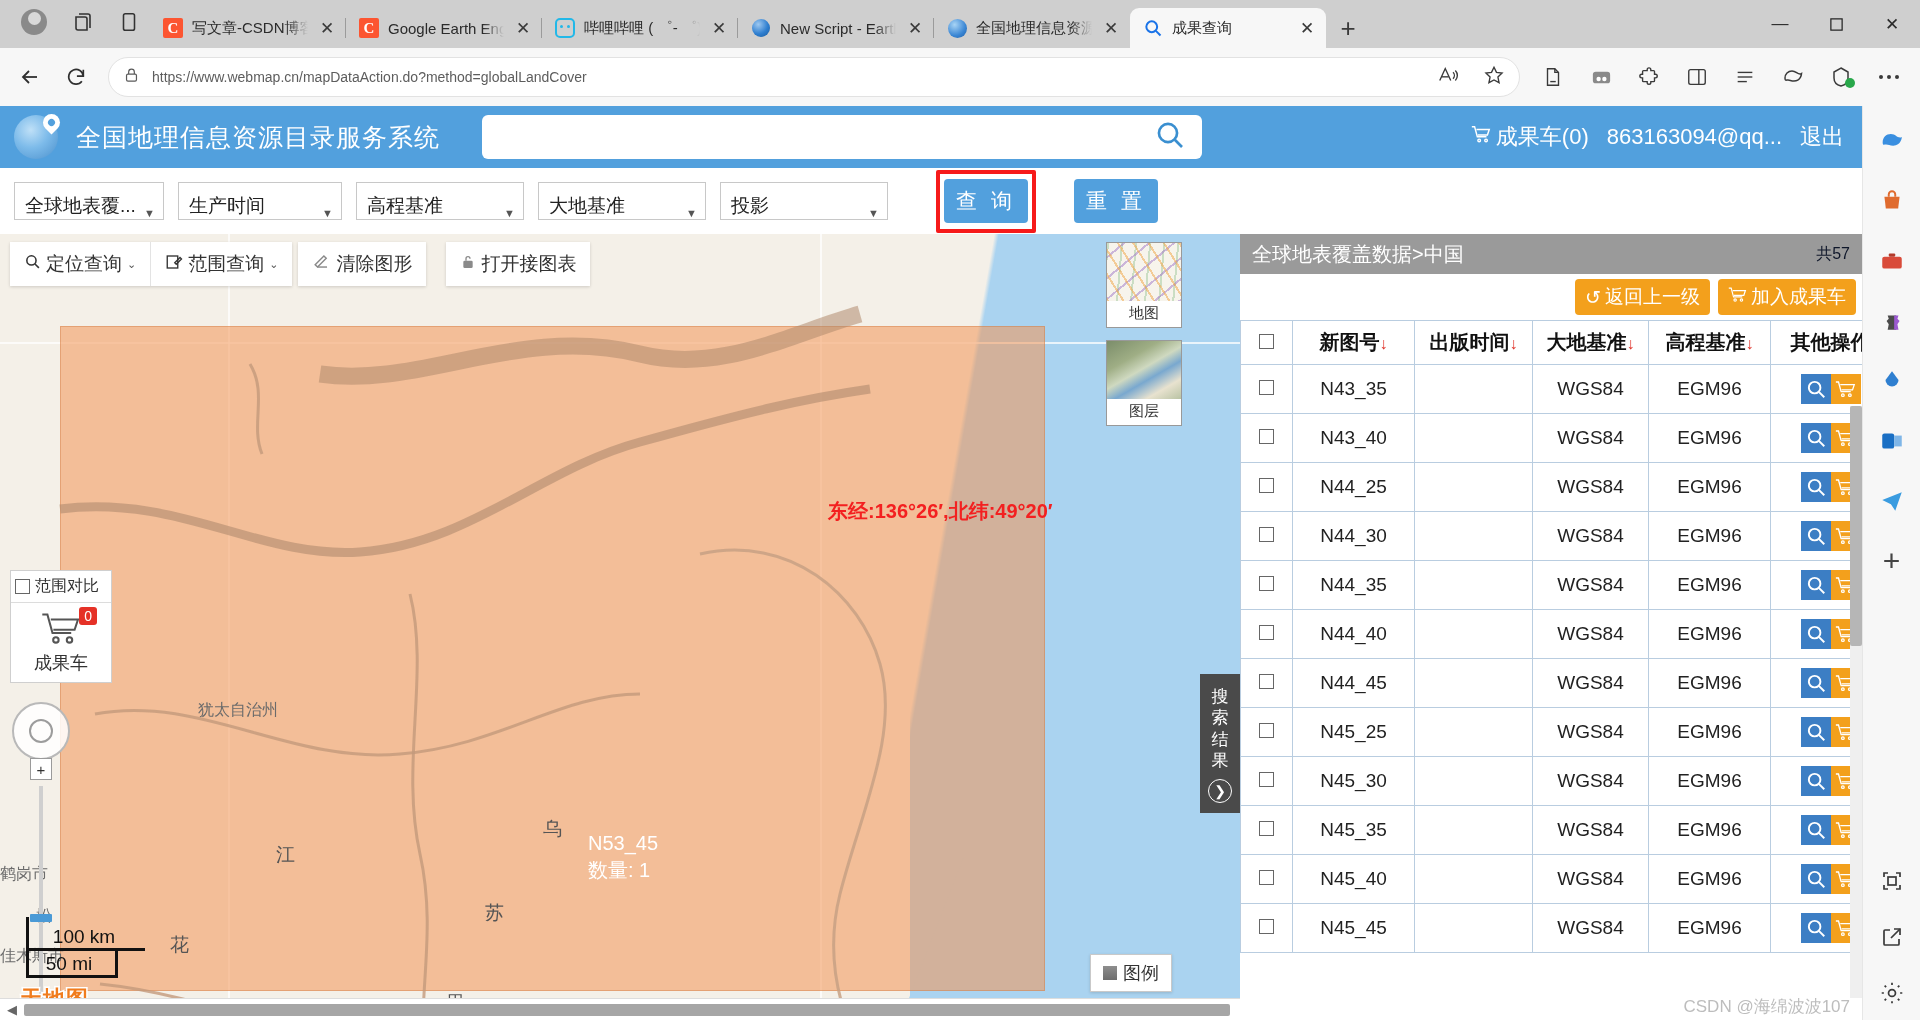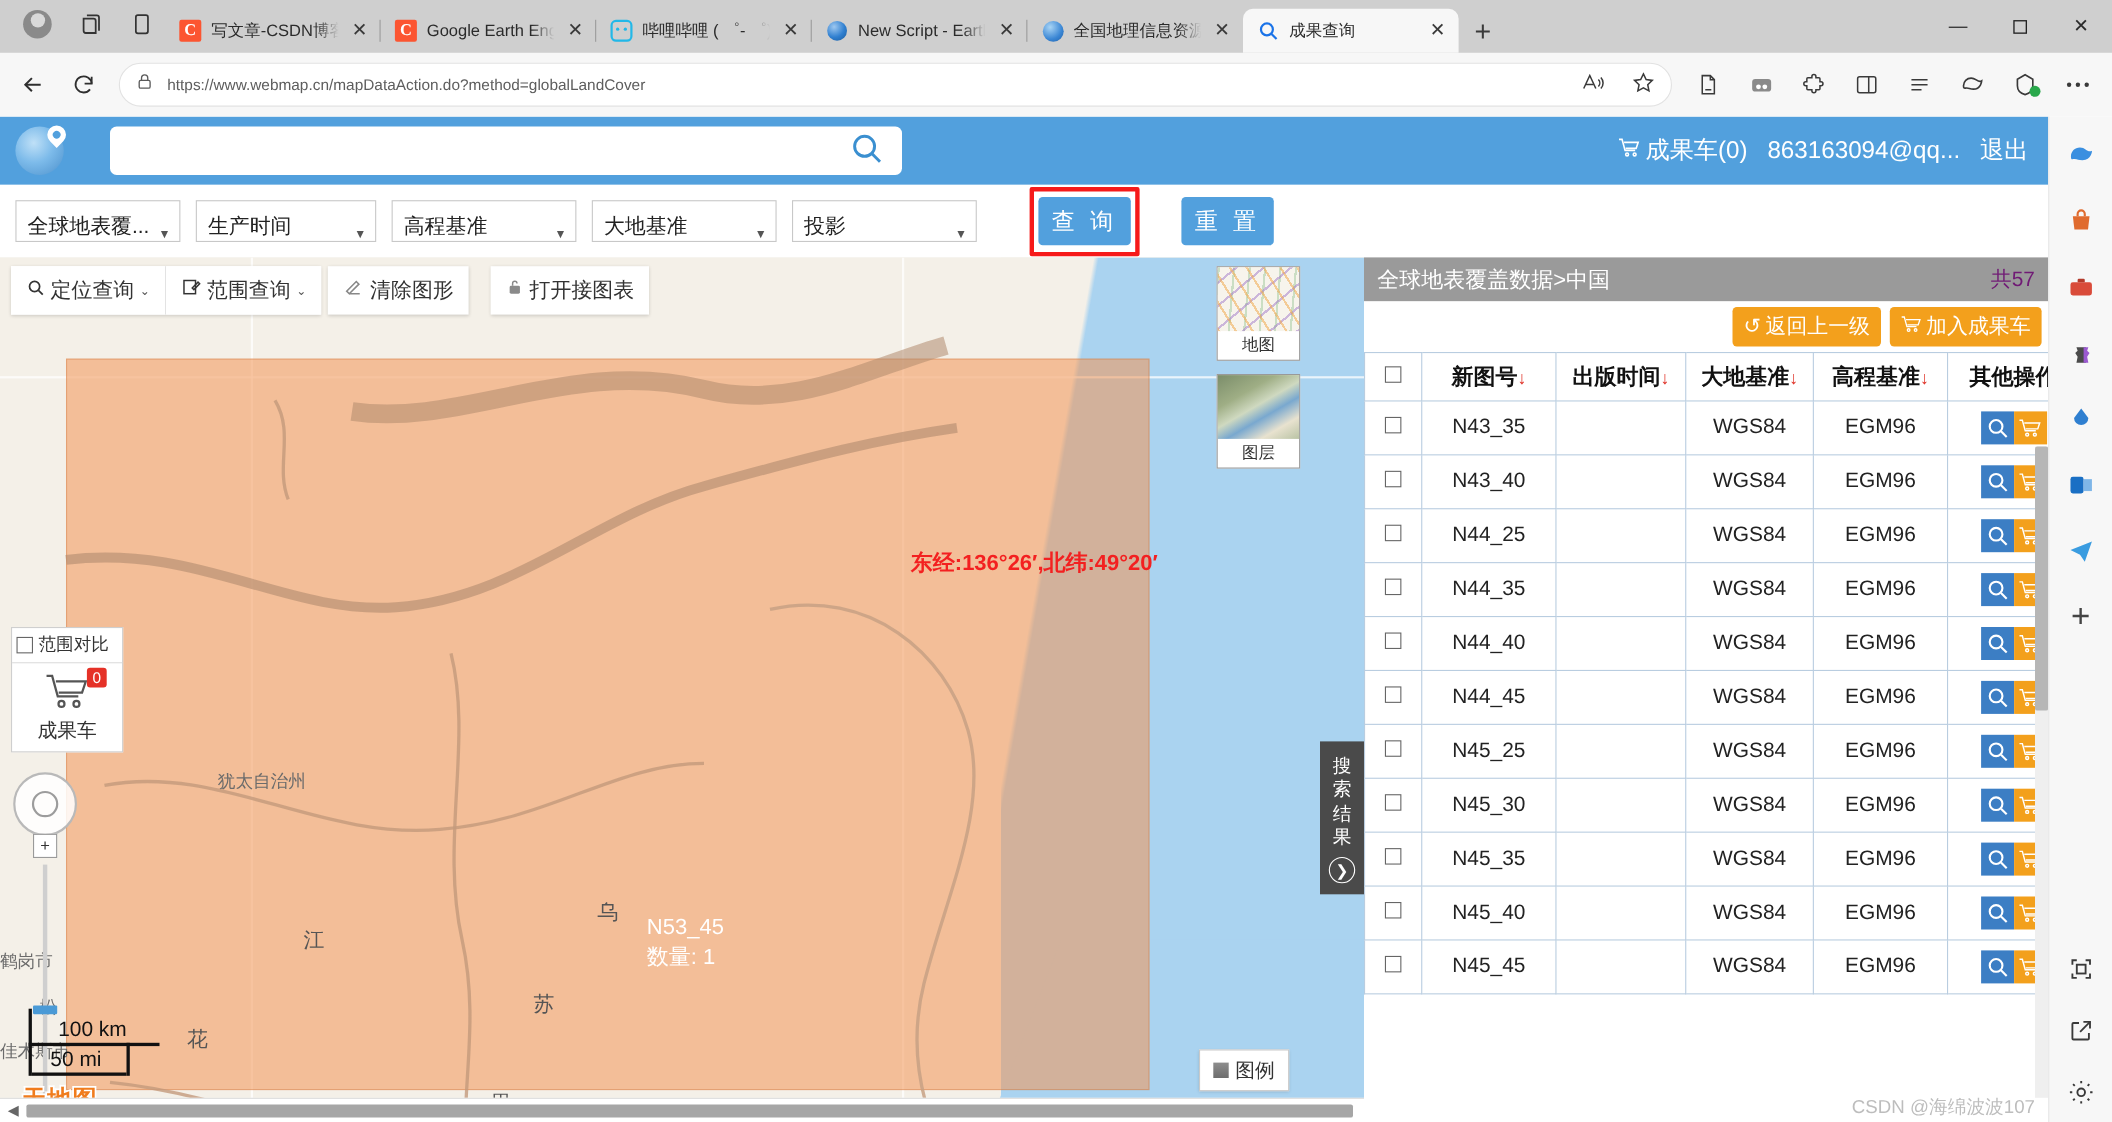--- a/index.html
+++ b/index.html
@@ -177,21 +177,21 @@
               box-shadow:0 1px 3px rgba(0,0,0,.15);}
   .legend-sq{width:14px;height:14px;background:linear-gradient(#8e8e8e,#6d6d6d);}
   .hscroll{position:absolute;left:0;right:0;bottom:0;height:22px;background:#fff;border-top:1px solid #ddd;
            display:flex;align-items:center;z-index:40;}
   .hscroll .arrowl{width:24px;text-align:center;font-size:13px;color:#666;}
   .hscroll .bar{height:12px;background:#a6a6a6;border-radius:2px;flex:1;margin-right:10px;}
 
   
   .respanel { width:622px; background:#fff; position:relative; display:flex; flex-direction:column; }
   .rp-head{height:40px;background:#9a9a9a;color:#fff;display:flex;align-items:center;padding:0 12px;font-size:20px;}
-  .rp-count{margin-left:auto;color:#701a75;font-size:19px;white-space:nowrap;}
+  .rp-count{margin-left:auto;color:#0f172a;font-size:16px;white-space:nowrap;}
   .rp-actions{height:46px;display:flex;align-items:center;justify-content:flex-end;gap:8px;padding:0 6px;background:#fff;}
   .oran-btn{background:#f3a01c;color:#fff;font-size:19px;padding:5px 10px;border-radius:4px;display:flex;align-items:center;gap:4px;white-space:nowrap;}
   table{border-collapse:collapse;width:100%;table-layout:fixed;}
   th{background:#fff;font-size:20px;color:#111;font-weight:bold;padding:8px 2px;border:1px solid #b9cde0;white-space:nowrap;}
   th .sortarrow{color:#e0362c;font-size:16px;}
   td{font-size:19px;color:#222;padding:9px 4px;border:1px solid #b9cde0;text-align:center;white-space:nowrap;}
   .tbl-wrap{flex:1;overflow:hidden;position:relative;}
   .cell-cbx{width:15px;height:15px;border:1px solid #666;display:inline-block;}
   .ico-sq{width:30px;height:30px;display:inline-flex;align-items:center;justify-content:center;vertical-align:middle;}
   .ico-blue{background:#3c7ec4;color:#fff;}
@@ -443,20 +443,21 @@
       </div>
     </div>
   </div>
 
   <div class="app">
 
     <div class="app-header">
       <div class="logo-globe">
           <span class="logo-pin"></span>
         </div>
+      <div class="app-title">全国地理信息资源目录服务系统</div>
       <div class="searchbox">
         <span>
           <svg width="32" height="32" viewBox="0 0 24 24" fill="none" stroke="#3a8fd0" stroke-width="2">
               <circle cx="10.5" cy="10.5" r="6.8"></circle>
               <path d="M15.6 15.6L21 21"></path>
             </svg>
         </span>
       </div>
       <div class="hdr-right">
         <span class="lnk">
@@ -770,20 +771,40 @@
                       <svg width="21" height="18" viewBox="0 0 24 20" fill="none" stroke="#fff" stroke-width="1.5">
                         <path d="M1 2h3l3 11h11"></path>
                         <path d="M6 5h16l-2 6H7.5"></path>
                         <circle cx="9" cy="17" r="1.5"></circle>
                         <circle cx="17" cy="17" r="1.5"></circle>
                       </svg>
                     </span></td>
                 </tr>
                 <tr>
                   <td><span class="cell-cbx"></span></td>
+                  <td>N44_30</td>
+                  <td></td>
+                  <td>WGS84</td>
+                  <td>EGM96</td>
+                  <td><span class="ico-sq ico-blue">
+                      <svg width="22" height="22" viewBox="0 0 24 24" fill="none" stroke="#fff" stroke-width="2.1">
+                        <circle cx="10.5" cy="10.5" r="6.3"></circle>
+                        <path d="M15.4 15.4L21 21"></path>
+                      </svg>
+                    </span><span class="ico-sq ico-oran">
+                      <svg width="21" height="18" viewBox="0 0 24 20" fill="none" stroke="#fff" stroke-width="1.5">
+                        <path d="M1 2h3l3 11h11"></path>
+                        <path d="M6 5h16l-2 6H7.5"></path>
+                        <circle cx="9" cy="17" r="1.5"></circle>
+                        <circle cx="17" cy="17" r="1.5"></circle>
+                      </svg>
+                    </span></td>
+                </tr>
+                <tr>
+                  <td><span class="cell-cbx"></span></td>
                   <td>N44_35</td>
                   <td></td>
                   <td>WGS84</td>
                   <td>EGM96</td>
                   <td><span class="ico-sq ico-blue">
                       <svg width="22" height="22" viewBox="0 0 24 24" fill="none" stroke="#fff" stroke-width="2.1">
                         <circle cx="10.5" cy="10.5" r="6.3"></circle>
                         <path d="M15.4 15.4L21 21"></path>
                       </svg>
                     </span><span class="ico-sq ico-oran">

